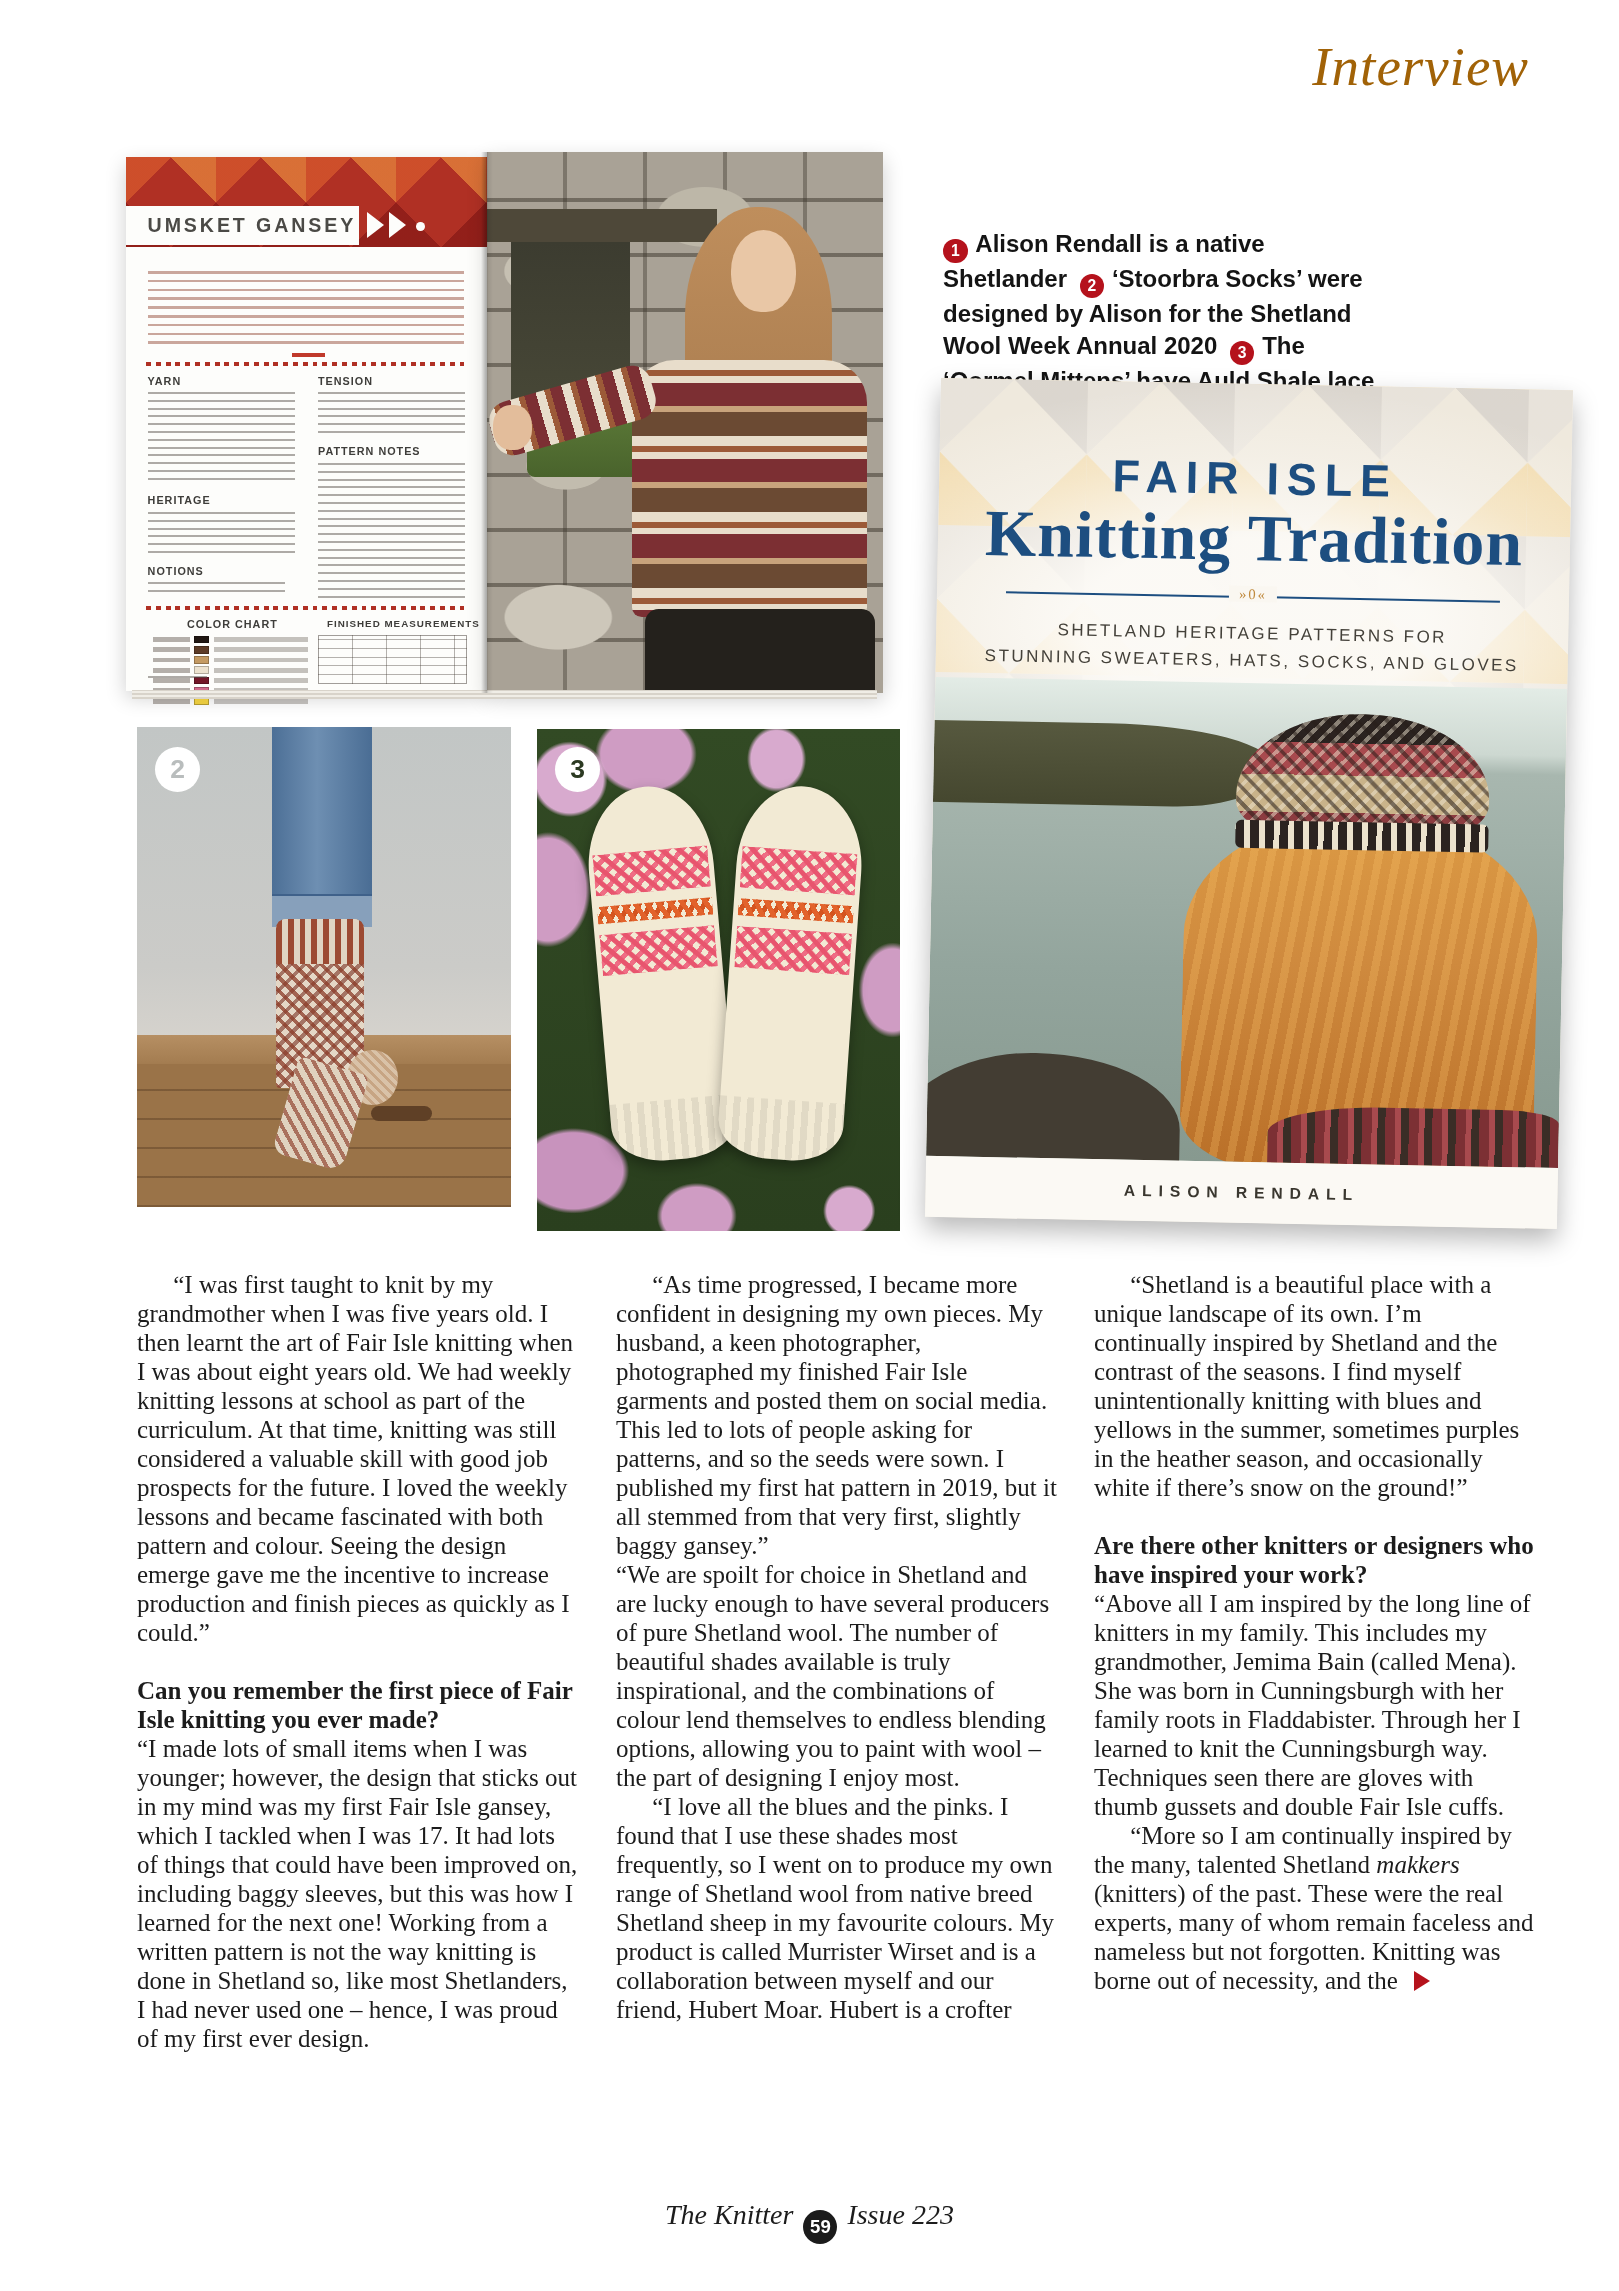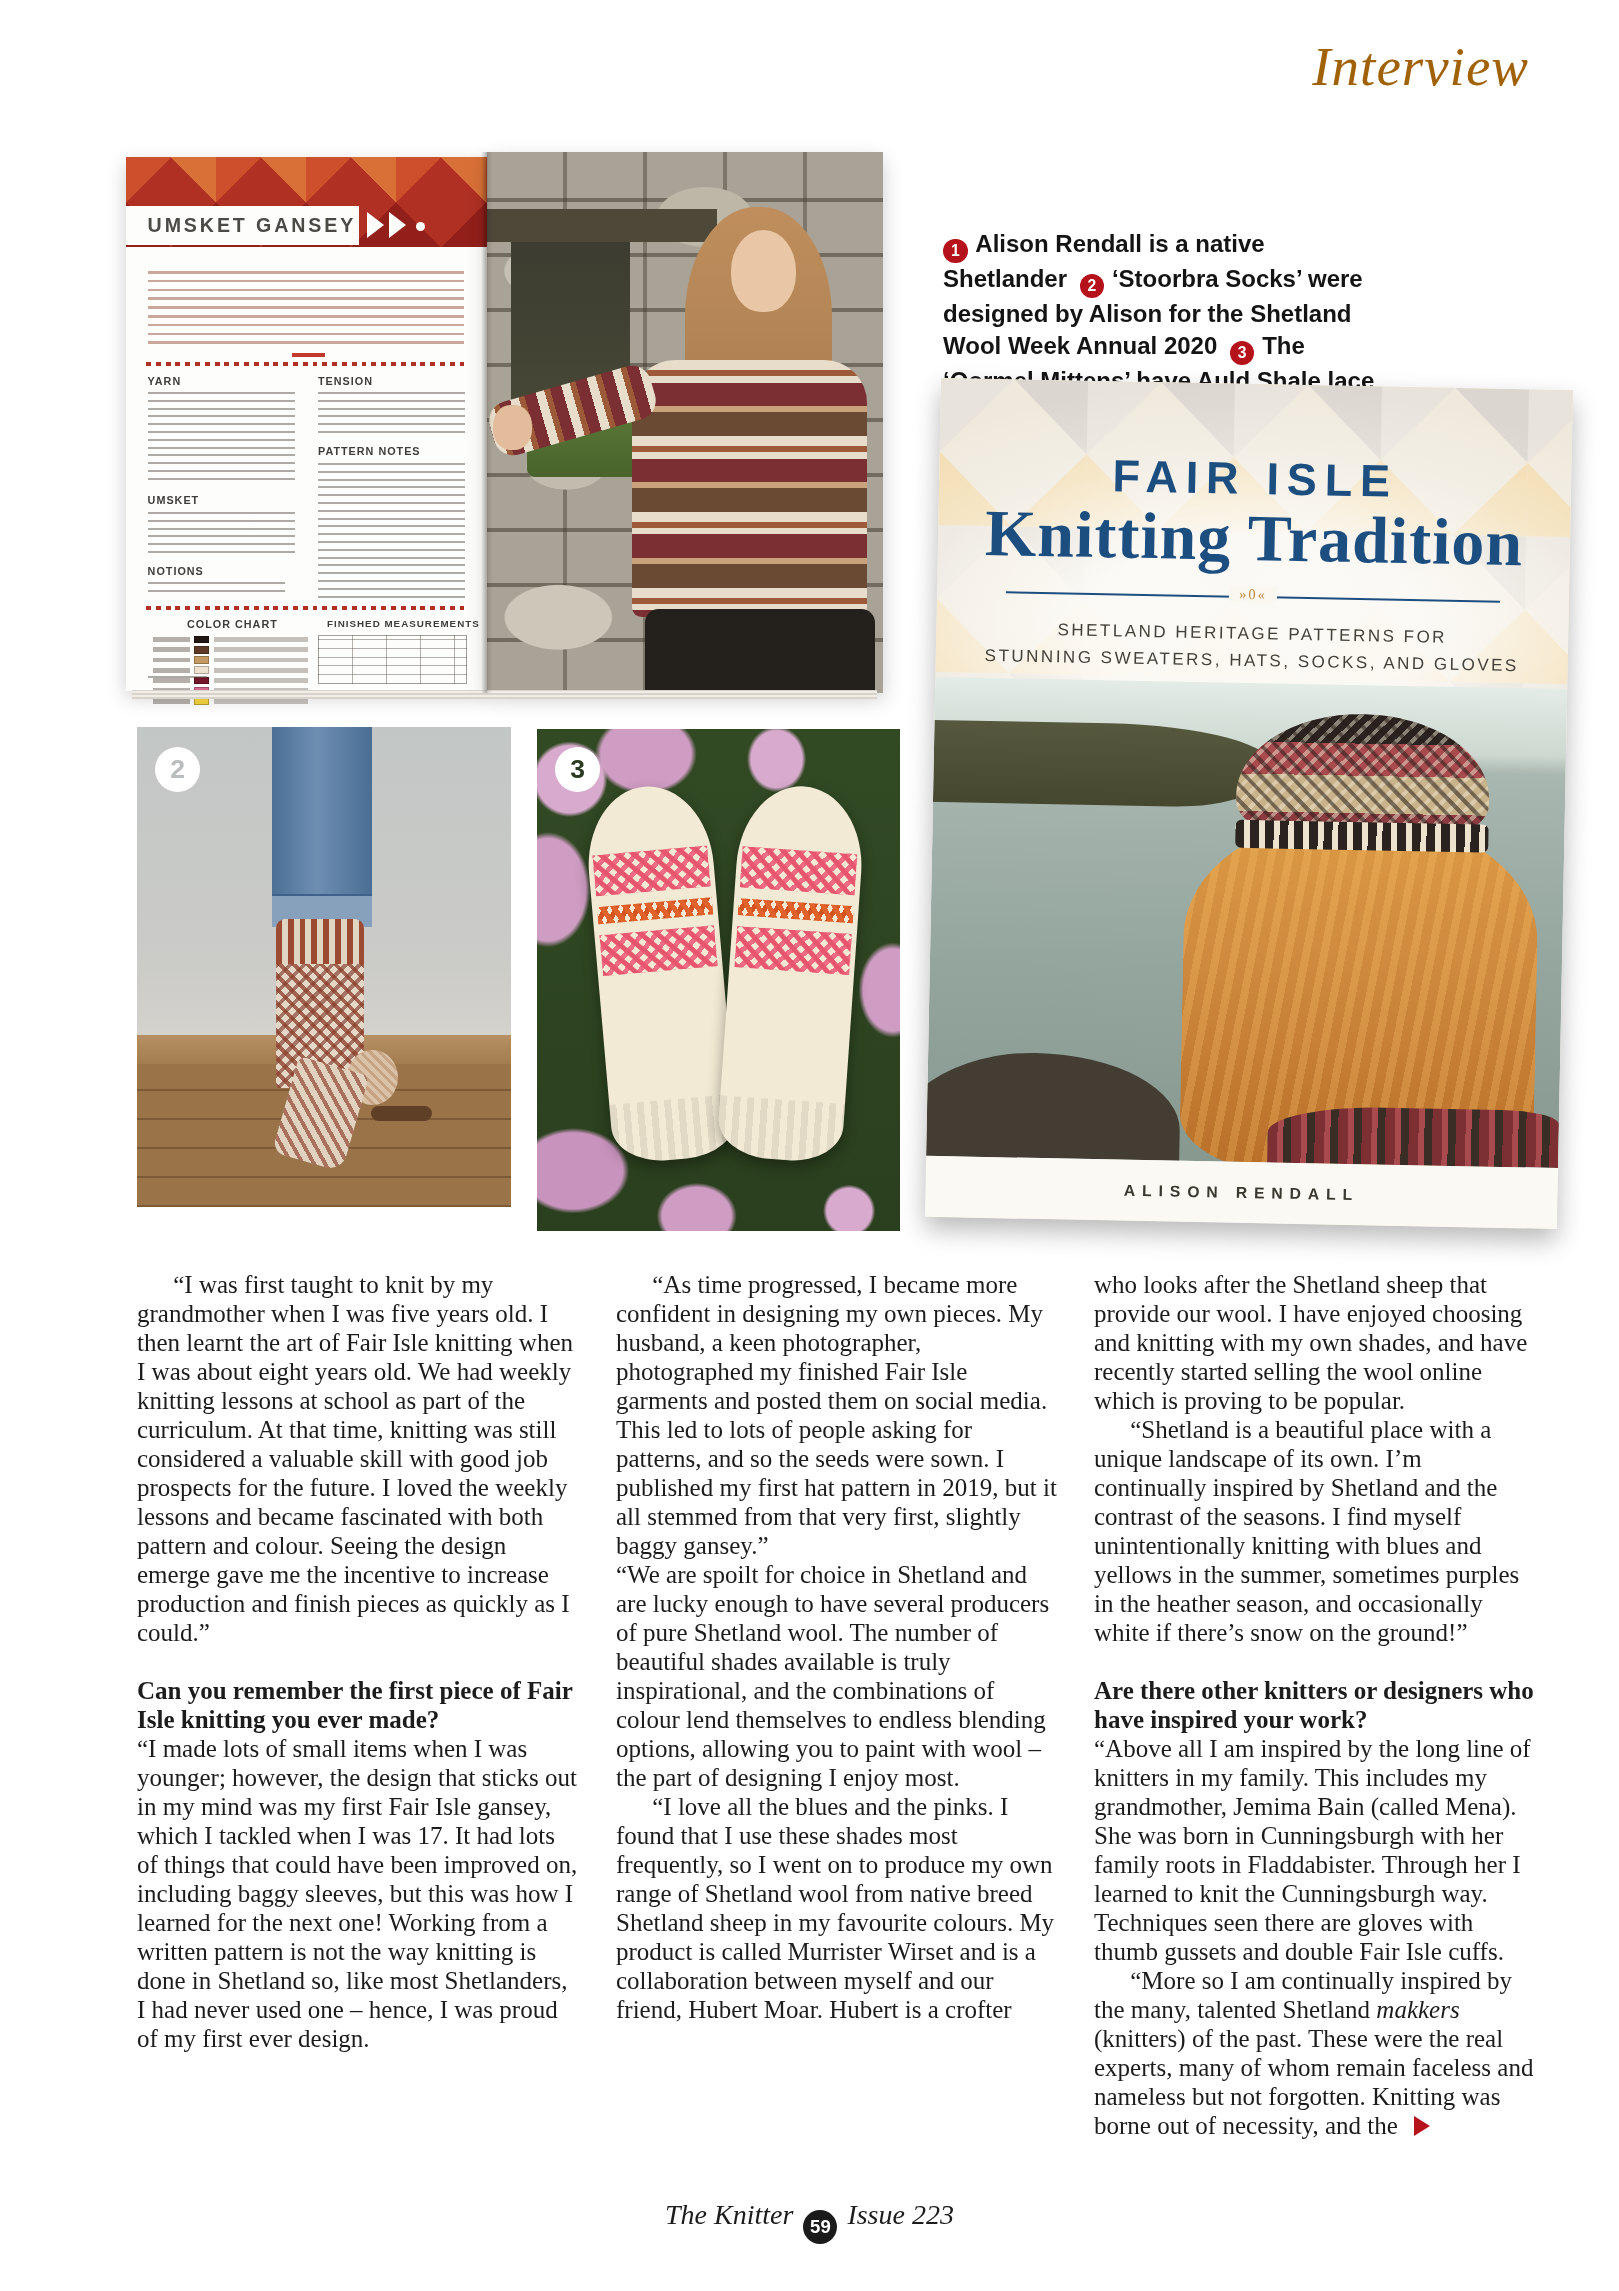--- a/index.html
+++ b/index.html
@@ -209,21 +209,21 @@
     <div class="chev chev-1"></div>
     <div class="chev chev-2"></div>
     <div class="chev-dot"></div>
 
     <div class="tlines-red" style="position:absolute;left:21.6px;top:114px;width:316px;height:74px;"></div>
     <div class="mini-label" style="top:196px;"></div>
     <div class="dotted-rule" style="top:205px;"></div>
 
     <div class="sec-h" style="left:21.6px;top:218px;">YARN</div>
     <div class="tlines-gray" style="position:absolute;left:21.6px;top:235px;width:147px;height:94px;"></div>
-    <div class="sec-h" style="left:21.6px;top:337px;">UMSKET</div>
+    <div class="sec-h" style="left:21.6px;top:337px;">HERITAGE</div>
     <div class="tlines-gray" style="position:absolute;left:21.6px;top:355px;width:147px;height:47px;"></div>
     <div class="sec-h" style="left:21.6px;top:408px;">NOTIONS</div>
     <div class="tlines-gray" style="position:absolute;left:21.6px;top:425px;width:137px;height:15.7px;"></div>
 
     <div class="sec-h" style="left:192px;top:218px;">TENSION</div>
     <div class="tlines-gray" style="position:absolute;left:192px;top:235px;width:147px;height:45px;"></div>
     <div class="sec-h" style="left:192px;top:288px;">PATTERN NOTES</div>
     <div class="tlines-gray" style="position:absolute;left:192px;top:306px;width:147px;height:135px;"></div>
 
     <div class="dotted-rule" style="top:449px;"></div>
@@ -360,21 +360,20 @@
   <p>“I made lots of small items when I was younger; however, the design that sticks out in my mind was my first Fair Isle gansey, which I tackled when I was 17. It had lots of things that could have been improved on, including baggy sleeves, but this was how I learned for the next one! Working from a written pattern is not the way knitting is done in Shetland so, like most Shetlanders, I had never used one – hence, I was proud of my first ever design.</p>
 </div>
 
 <div class="col col-2">
   <p class="indent">“As time progressed, I became more confident in designing my own pieces. My husband, a keen photographer, photographed my finished Fair Isle garments and posted them on social media. This led to lots of people asking for patterns, and so the seeds were sown. I published my first hat pattern in 2019, but it all stemmed from that very first, slightly baggy gansey.”</p>
   <p>“We are spoilt for choice in Shetland and are lucky enough to have several producers of pure Shetland wool. The number of beautiful shades available is truly inspirational, and the combinations of colour lend themselves to endless blending options, allowing you to paint with wool – the part of designing I enjoy most.</p>
   <p class="indent">“I love all the blues and the pinks. I found that I use these shades most frequently, so I went on to produce my own range of Shetland wool from native breed Shetland sheep in my favourite colours. My product is called Murrister Wirset and is a collaboration between myself and our friend, Hubert Moar. Hubert is a crofter</p>
 </div>
 
 <div class="col col-3">
-  <p>who looks after the Shetland sheep that provide our wool. I have enjoyed choosing and knitting with my own shades, and have recently started selling the wool online which is proving to be popular.</p>
   <p class="indent">“Shetland is a beautiful place with a unique landscape of its own. I’m continually inspired by Shetland and the contrast of the seasons. I find myself unintentionally knitting with blues and yellows in the summer, sometimes purples in the heather season, and occasionally white if there’s snow on the ground!”</p>
   <h3>Are there other knitters or designers who have inspired your work?</h3>
   <p>“Above all I am inspired by the long line of knitters in my family. This includes my grandmother, Jemima Bain (called Mena). She was born in Cunningsburgh with her family roots in Fladdabister. Through her I learned to knit the Cunningsburgh way. Techniques seen there are gloves with thumb gussets and double Fair Isle cuffs.</p>
   <p class="indent"><span>“More so I am continually inspired by the many, talented Shetland </span><span class="ital">makkers</span><span> (knitters) of the past. These were the real experts, many of whom remain faceless and nameless but not forgotten. Knitting was borne out of necessity, and the</span><span class="cont-arrow"></span></p>
 </div>
 
 <div class="footer">
   <span>The Knitter</span>
   <span class="issue-badge">59</span>
   <span>Issue 223</span>

